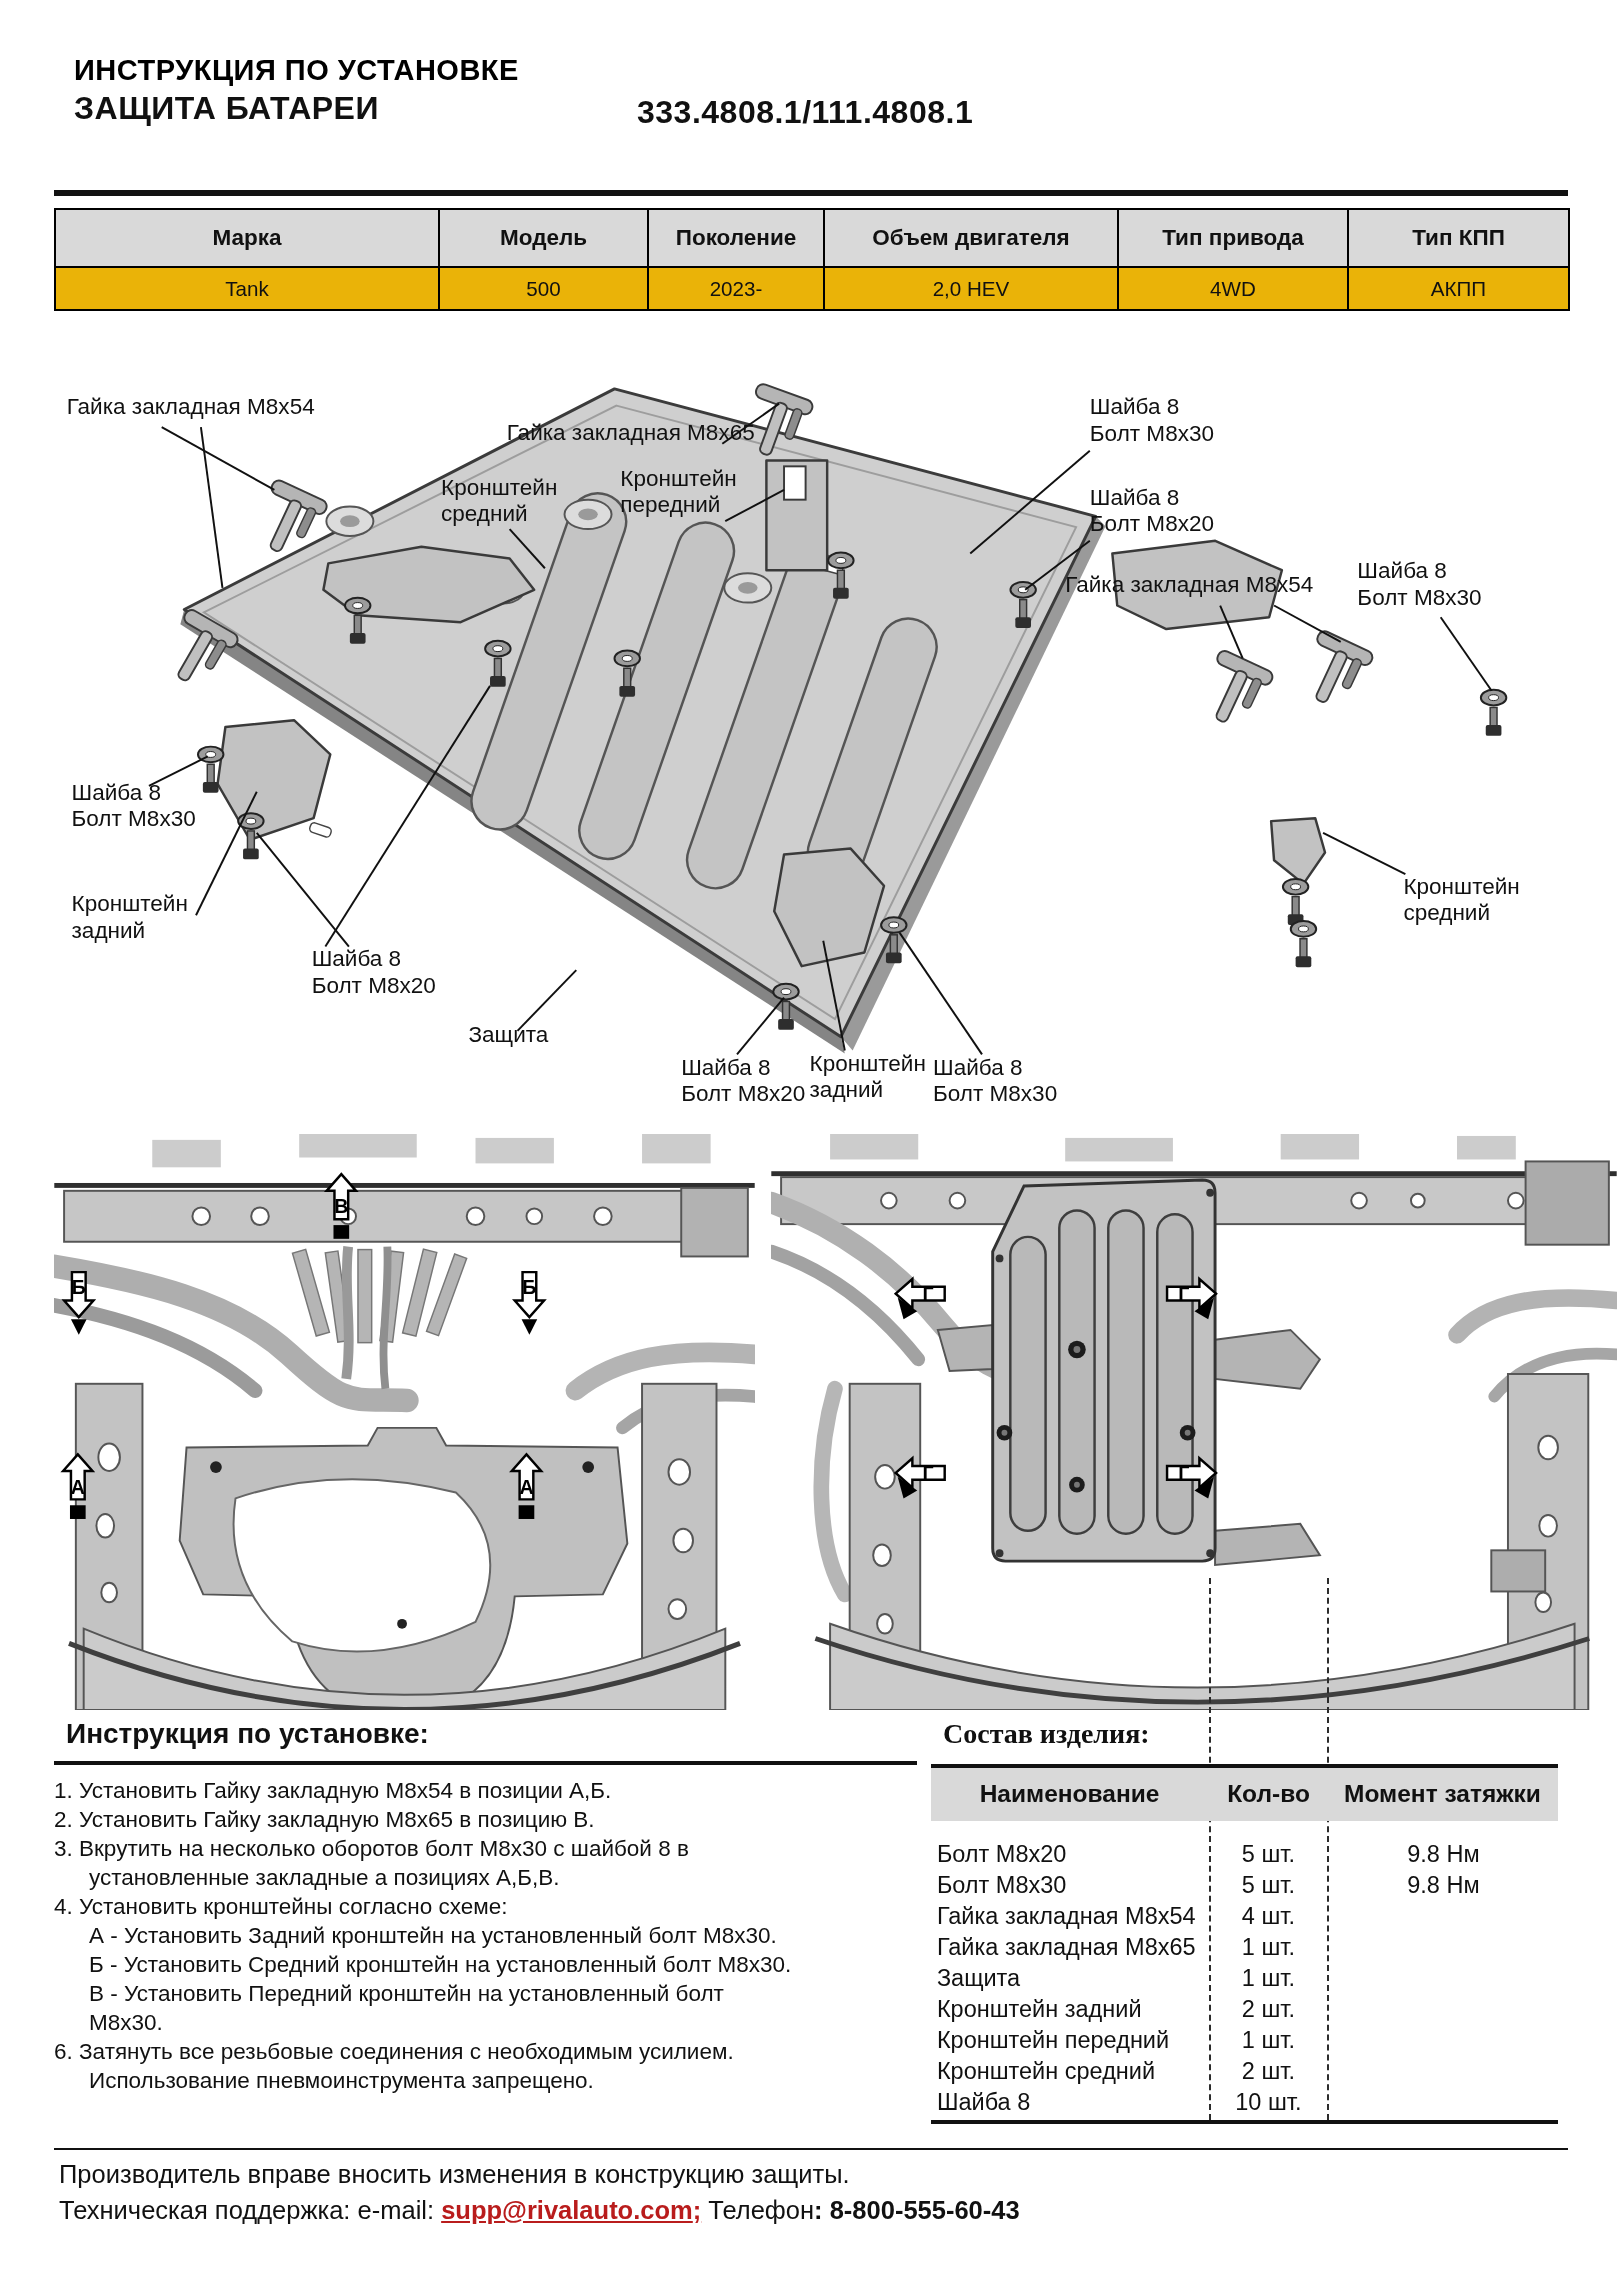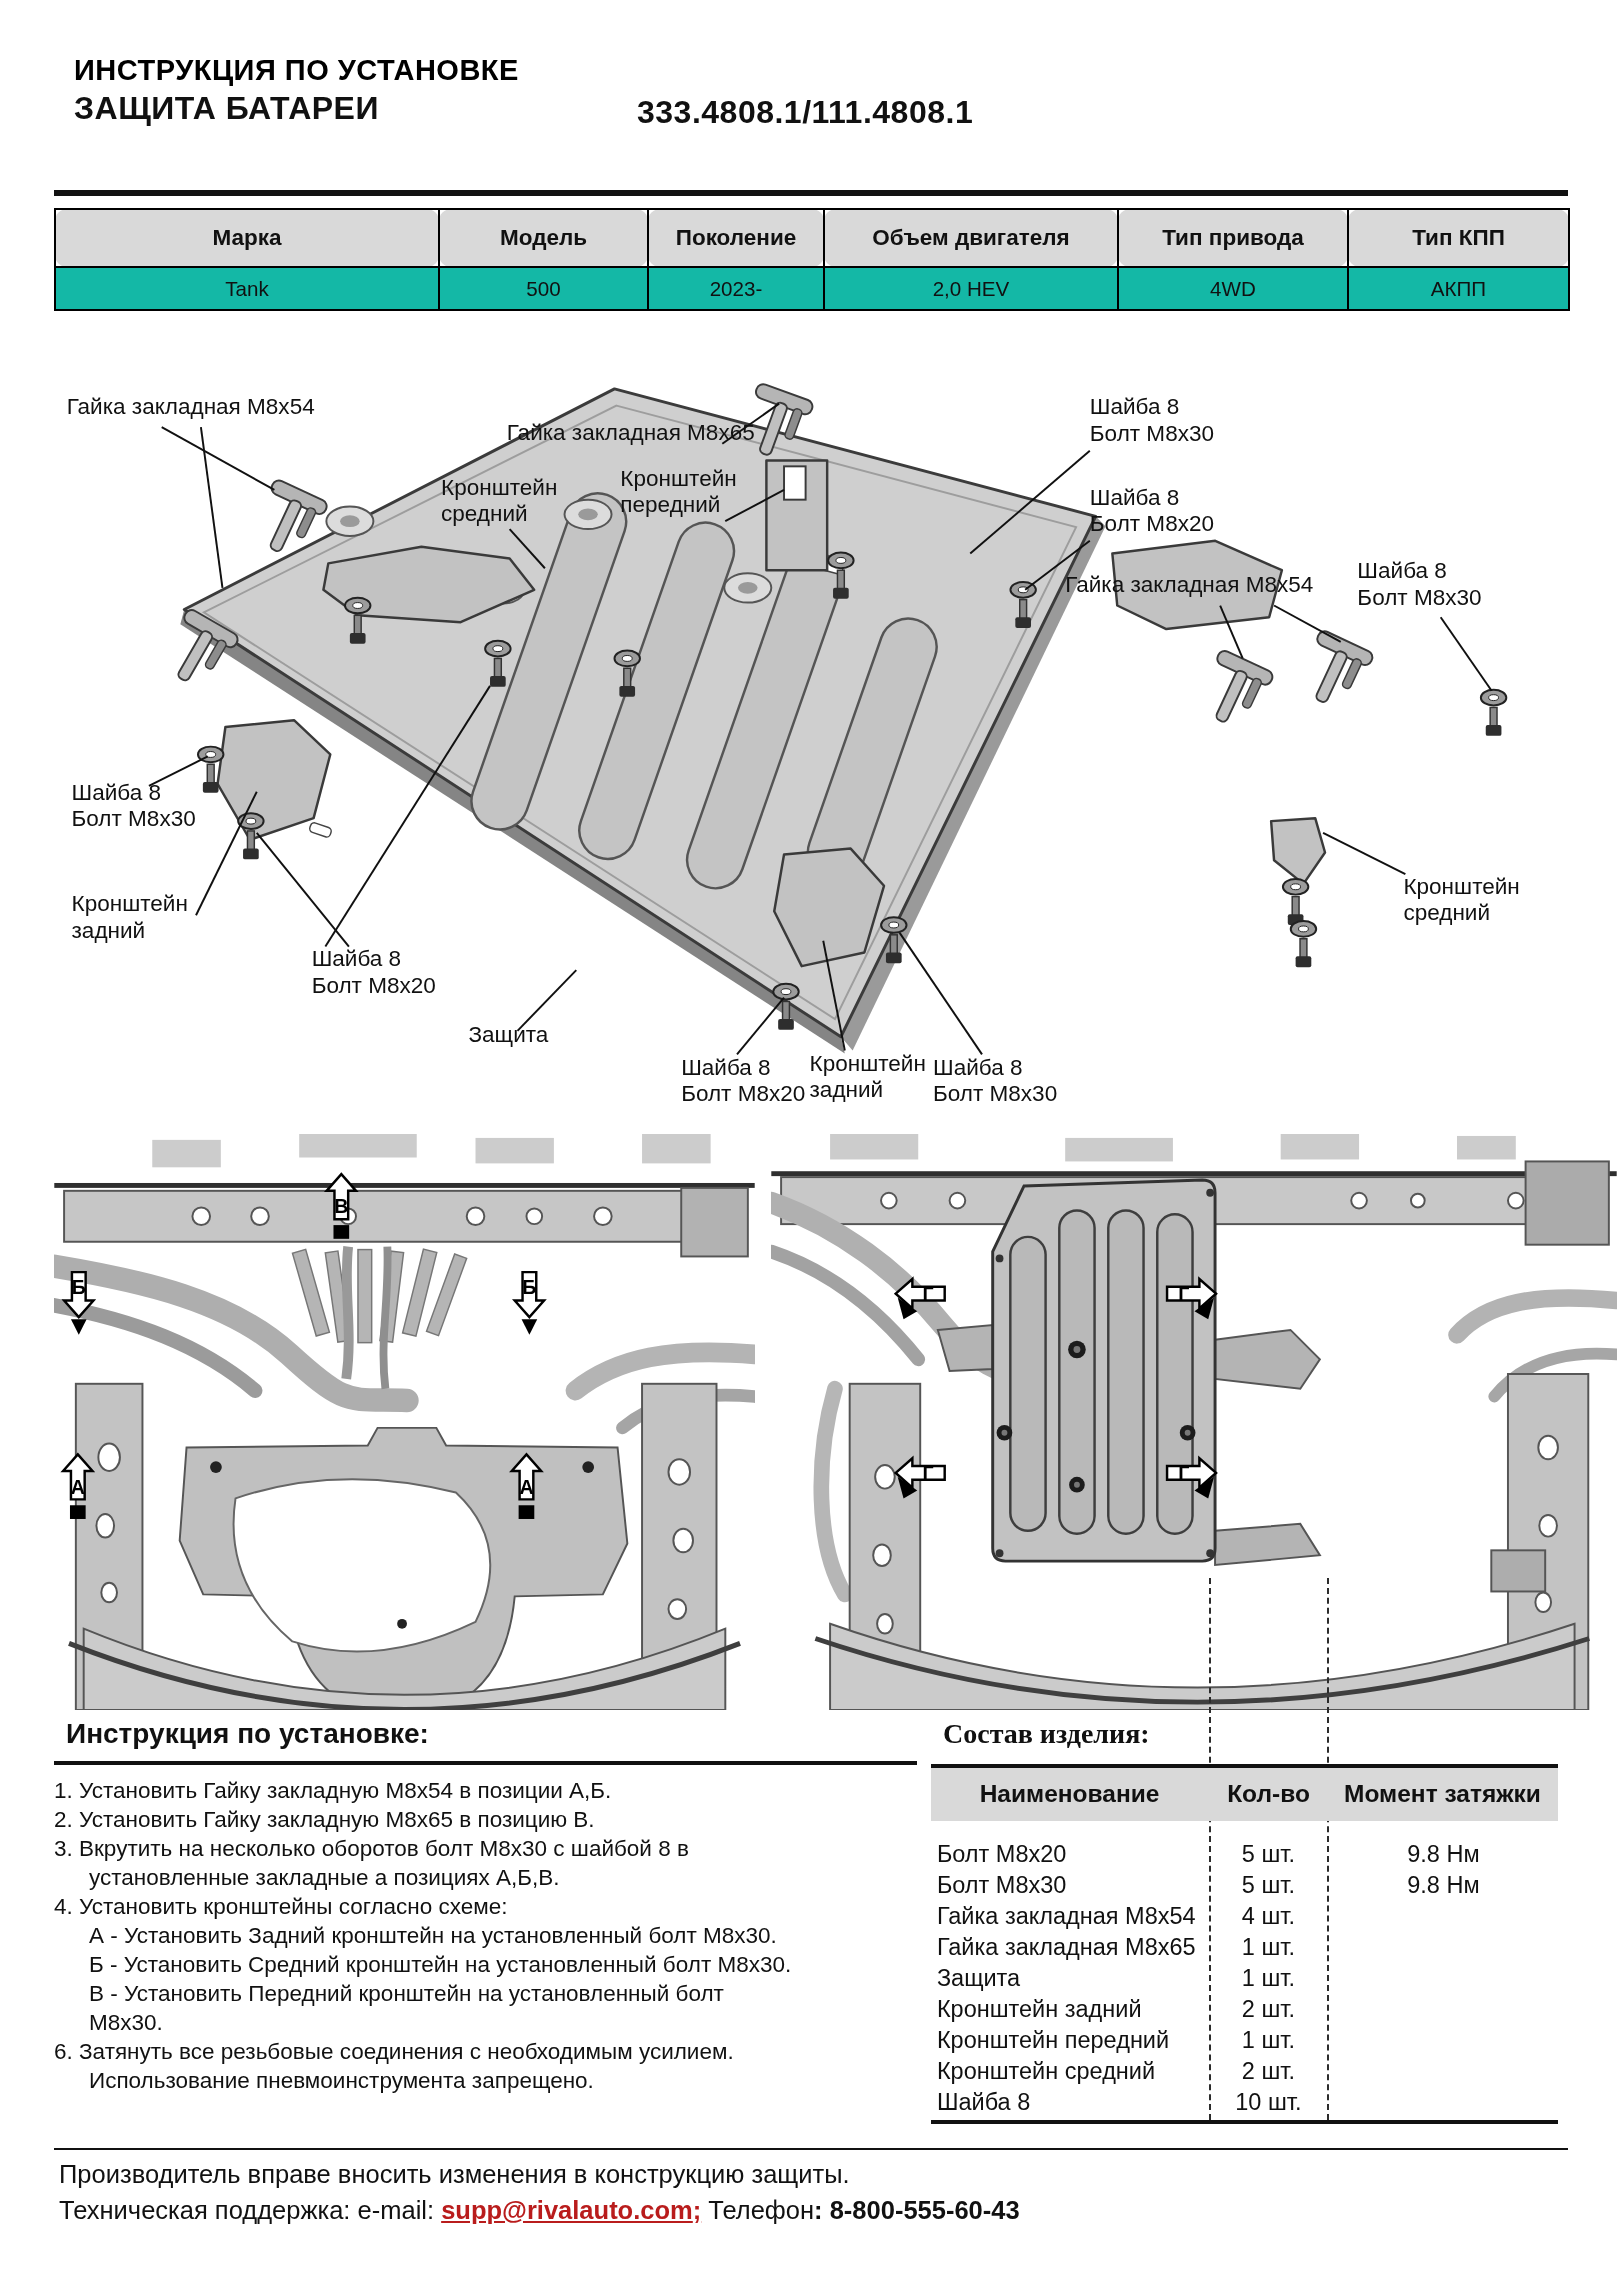--- a/index.html
+++ b/index.html
@@ -6,22 +6,22 @@
   .page{position:relative;width:1621px;height:2293px;background:#fff;margin:0 auto;
         font-family:"Liberation Sans",sans-serif;color:#111;overflow:hidden;}
   .abs{position:absolute;}
   .title1{font-size:29px;letter-spacing:0.5px;color:#000000;font-weight:bold;}
   .title2{font-size:32px;font-weight:bold;letter-spacing:0.5px;}
   .partnum{font-size:32px;font-weight:bold;letter-spacing:0.5px;}
   .rule{background:#111;}
   table.vt{border-collapse:collapse;width:1514px;table-layout:fixed;}
   table.vt th,table.vt td{border:2px solid #000;text-align:center;vertical-align:middle;}
   table.vt{border:2.9px solid #000;}
-  table.vt th{background:#d9d9d9;font-size:22.5px;font-weight:bold;height:54px;border-bottom:2.9px solid #000;border-radius:12px;}
-  table.vt td{font-size:20.6px;height:39px;background:#14b8a6;margin-left:24px;}
+  table.vt th{background:#d9d9d9;font-size:22.5px;font-weight:bold;height:54px;border-bottom:2.9px solid #000;}
+  table.vt td{font-size:20.6px;height:39px;background:#eab308;margin-left:24px;}
   svg text{font-family:"Liberation Sans",sans-serif;}
   .dlabel{font-size:23px;fill:#111;}
   .heading{font-size:28px;font-weight:bold;}
   .instr{width:745px;font-size:22.5px;line-height:29px;}
   .instr .item{white-space:pre-line;padding-left:35px;text-indent:-35px;}
   .instr .sub{padding-left:35px;}
   .phead{font-size:24.5px;font-weight:bold;}
   .prow{display:flex;height:31px;align-items:center;font-size:23.5px;}
   .prow .nm{width:272px;padding-left:5.9px;}
   .prow .qt{width:119px;text-align:center;}

